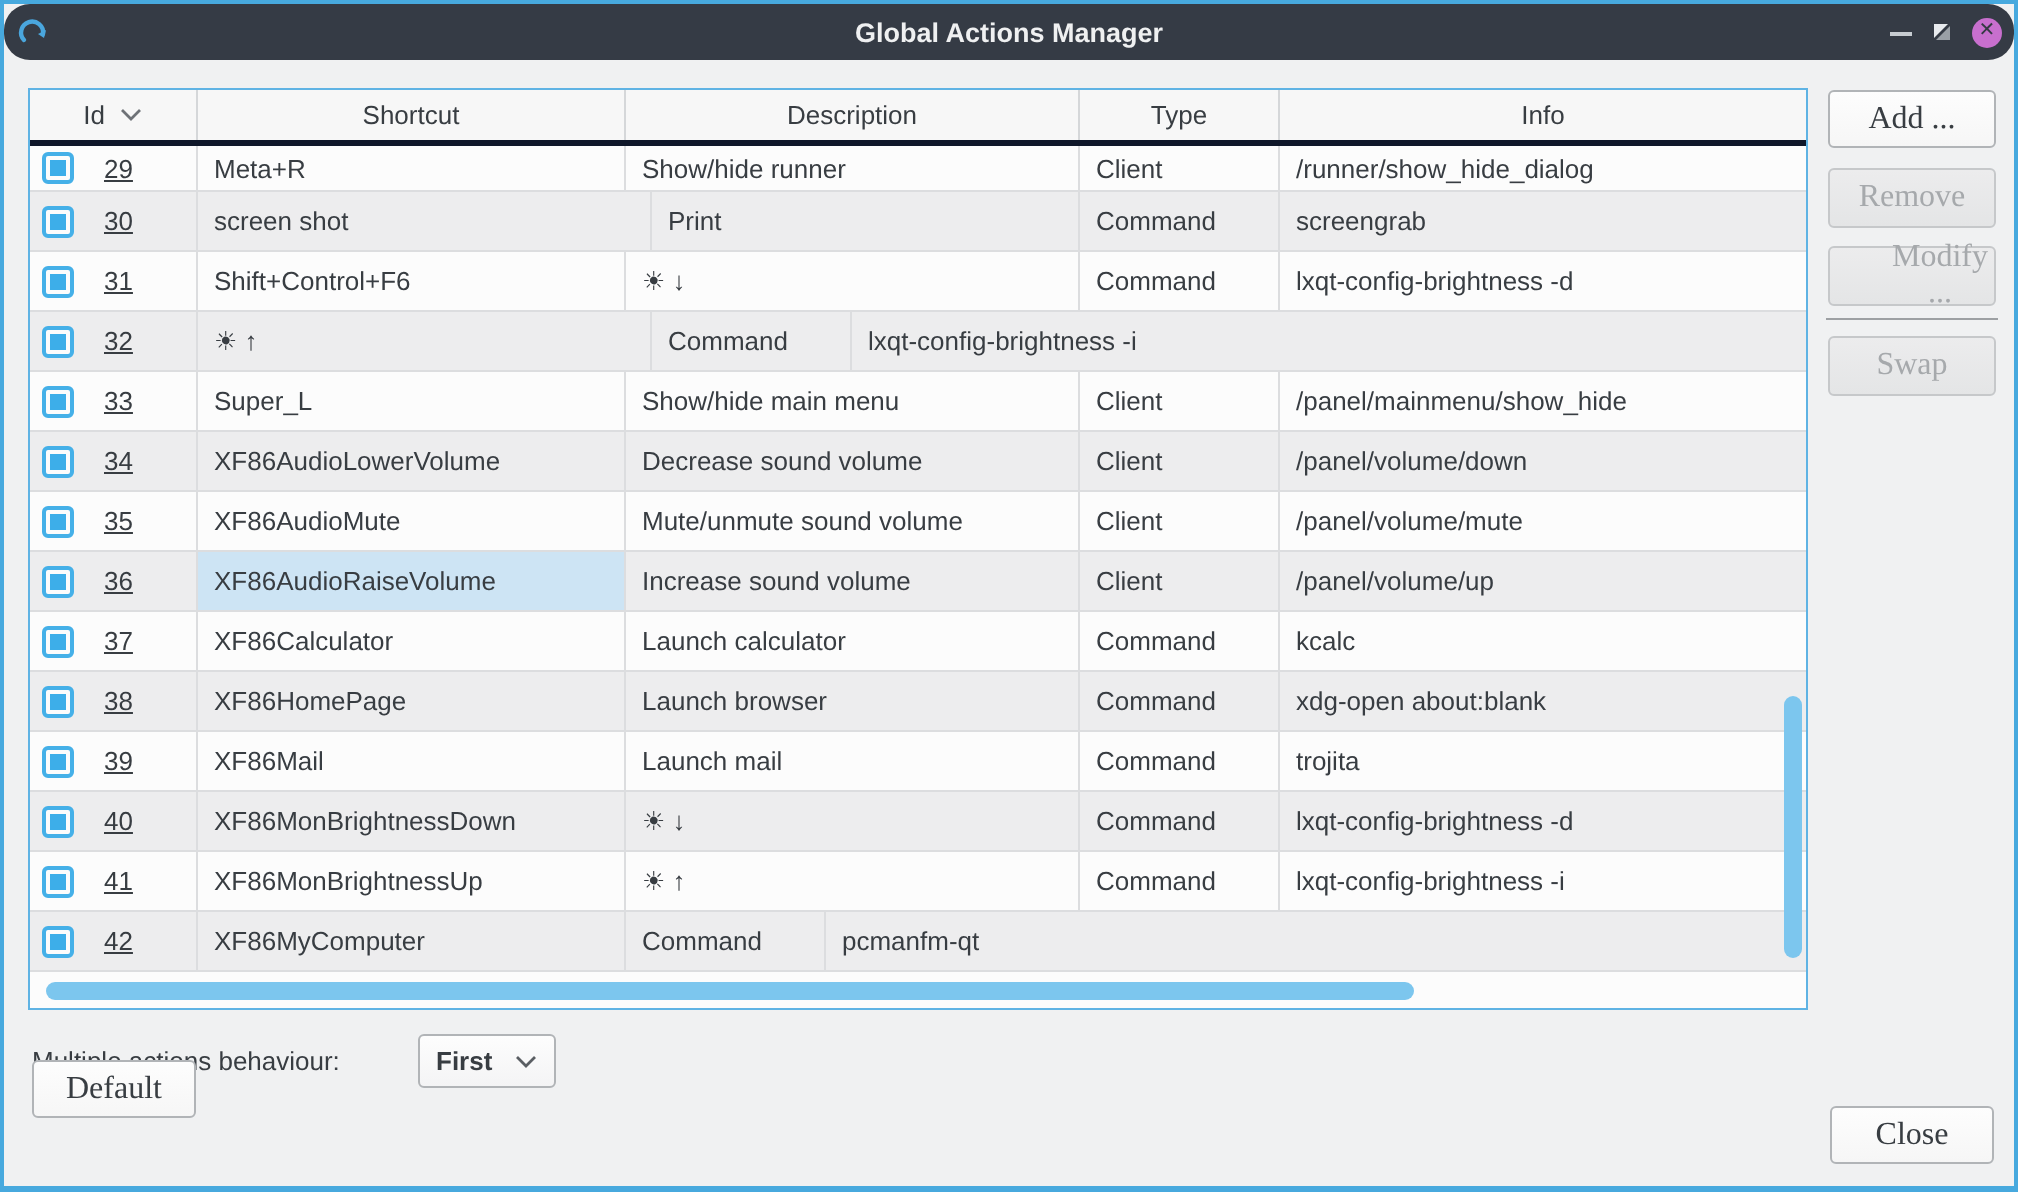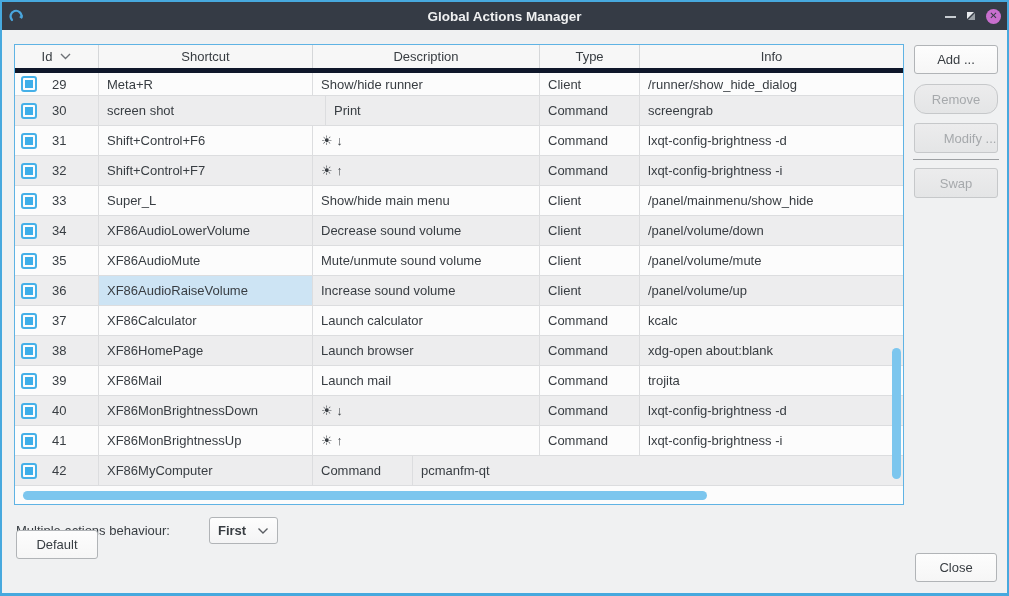--- a/index.html
+++ b/index.html
@@ -13,21 +13,21 @@
     position: absolute; inset: 0;
     width: 1009px; height: 596px;
     background: #f0f1f2;
     border: 2px solid #47a9de;
     border-bottom-width: 3px;
   }
   
   .titlebar {
     position: absolute; left: 0; top: 0; right: 0; height: 28px;
     background: #353b45;
-    display: flex; align-items: center;
+    display: flex; align-items: center; border-radius: 13px;
   }
   .titlebar .appicon { position: absolute; left: 6px; top: 5px; width: 18px; height: 18px; }
   .titlebar .title {
     position: absolute; left: 0; right: 0; text-align: center;
     color: #eff0f1; font-weight: bold; font-size: 13.5px;
   }
   .tb-controls {
     position: absolute; right: 6px; top: 0; height: 28px;
     display: flex; align-items: center; gap: 9px;
   }
@@ -41,42 +41,42 @@
   }
   
   .table-frame {
     position: absolute; left: 12px; top: 42px; width: 890px; height: 461px;
     background: #fcfcfc;
     border: 1px solid #5fb3e4;
   }
   .thead {
     display: flex; height: 28px;
     background: #f7f7f7;
-    border-bottom: 5px solid #0f172a;
+    border-bottom: 3px solid #0f172a;
   }
   .th {
     display: flex; align-items: center; justify-content: center;
     border-right: 1px solid #d5d7d9;
     font-size: 13px; color: #383d42; position: relative;
   }
   .th:last-child { border-right: none; }
   .sort-ind { margin-left: 8px; display: inline-block; }
   .rows {}
   .row { display: flex; height: 30px; background: #fcfcfc; }
   .rows .row:nth-child(even) { background: #ededee; }
   .row.clipped { height: 23px; overflow: hidden; }
   .row { border-bottom: 1px solid #dcdddf; }
   .cell {
     display: flex; align-items: center;
     border-right: 1px solid #dcdddf;
     padding: 0 8px; white-space: nowrap; overflow: hidden;
   }
   .cell:last-child { border-right: none; }
   .cell.sel { background: #cde4f4; }
-  .c-id { width: 84px; padding-left: 6px; }
+  .c-id { width: 84px; padding-left: 6px; text-decoration: underline; }
   .c-shortcut { width: 214px; }
   .c-desc { width: 227px; }
   .c-type { width: 100px; }
   .c-info { flex: 1; }
   .h-id { width: 84px; }
   .h-shortcut { width: 214px; }
   .h-desc { width: 227px; }
   .h-type { width: 100px; }
   .h-info { flex: 1; }
   .checkbox {
@@ -91,32 +91,32 @@
   .vscroll-thumb {
     position: absolute; right: 2px; top: 303px; width: 9px; height: 131px;
     background: #7cc6ee; border-radius: 4.5px;
   }
   .hscroll-thumb {
     position: absolute; left: 8px; bottom: 4px; width: 684px; height: 9px;
     background: #7cc6ee; border-radius: 4.5px;
   }
   
   .btn {
-    font-family: Liberation Sans, sans-serif; font-size: 13px; color: #383d42;
+    font-family: Liberation Serif, serif; font-size: 16px; color: #383d42;
     background: linear-gradient(#fdfdfd, #f6f6f6);
     border: 1px solid #b1b4b7; border-radius: 3px;
     display: flex; align-items: center; justify-content: center;
   }
   .btn.disabled {
     background: linear-gradient(#ececed, #e4e5e6);
     border-color: #c6c8ca; color: #a6a9ac;
   }
   .side-btn { position: absolute; left: 912px; width: 84px; height: 30px; }
   #btn-add { top: 43px; height: 29px; }
-  #btn-remove { top: 82px; border-radius: 12px; }
+  #btn-remove { top: 82px; }
   #btn-modify { top: 121px; padding-left: 28px; }
   .side-sep { position: absolute; left: 911px; top: 157px; width: 86px; height: 1px; background: #9da0a3; }
   #btn-swap { top: 166px; }
   
   .behaviour-label { position: absolute; left: 14px; top: 521px; }
   .combobox {
     position: absolute; left: 207px; top: 515px; width: 69px; height: 27px;
     background: linear-gradient(#fdfdfd, #f4f4f5);
     border: 1px solid #b1b4b7; border-radius: 3px;
     display: flex; align-items: center; padding: 0 8px; font-weight: bold;
@@ -197,21 +197,20 @@
           <div class="cell c-type">Command</div>
           <div class="cell c-info">lxqt-config-brightness -d</div>
         </div>
         <div class="row">
           <div class="cell c-id">
             <span class="checkbox">
               <span class="inner"></span>
             </span>
             <span class="id-num">32</span>
           </div>
-          <div class="cell c-shortcut">Shift+Control+F7</div>
           <div class="cell c-desc">☀ ↑</div>
           <div class="cell c-type">Command</div>
           <div class="cell c-info">lxqt-config-brightness -i</div>
         </div>
         <div class="row">
           <div class="cell c-id">
             <span class="checkbox">
               <span class="inner"></span>
             </span>
             <span class="id-num">33</span>

